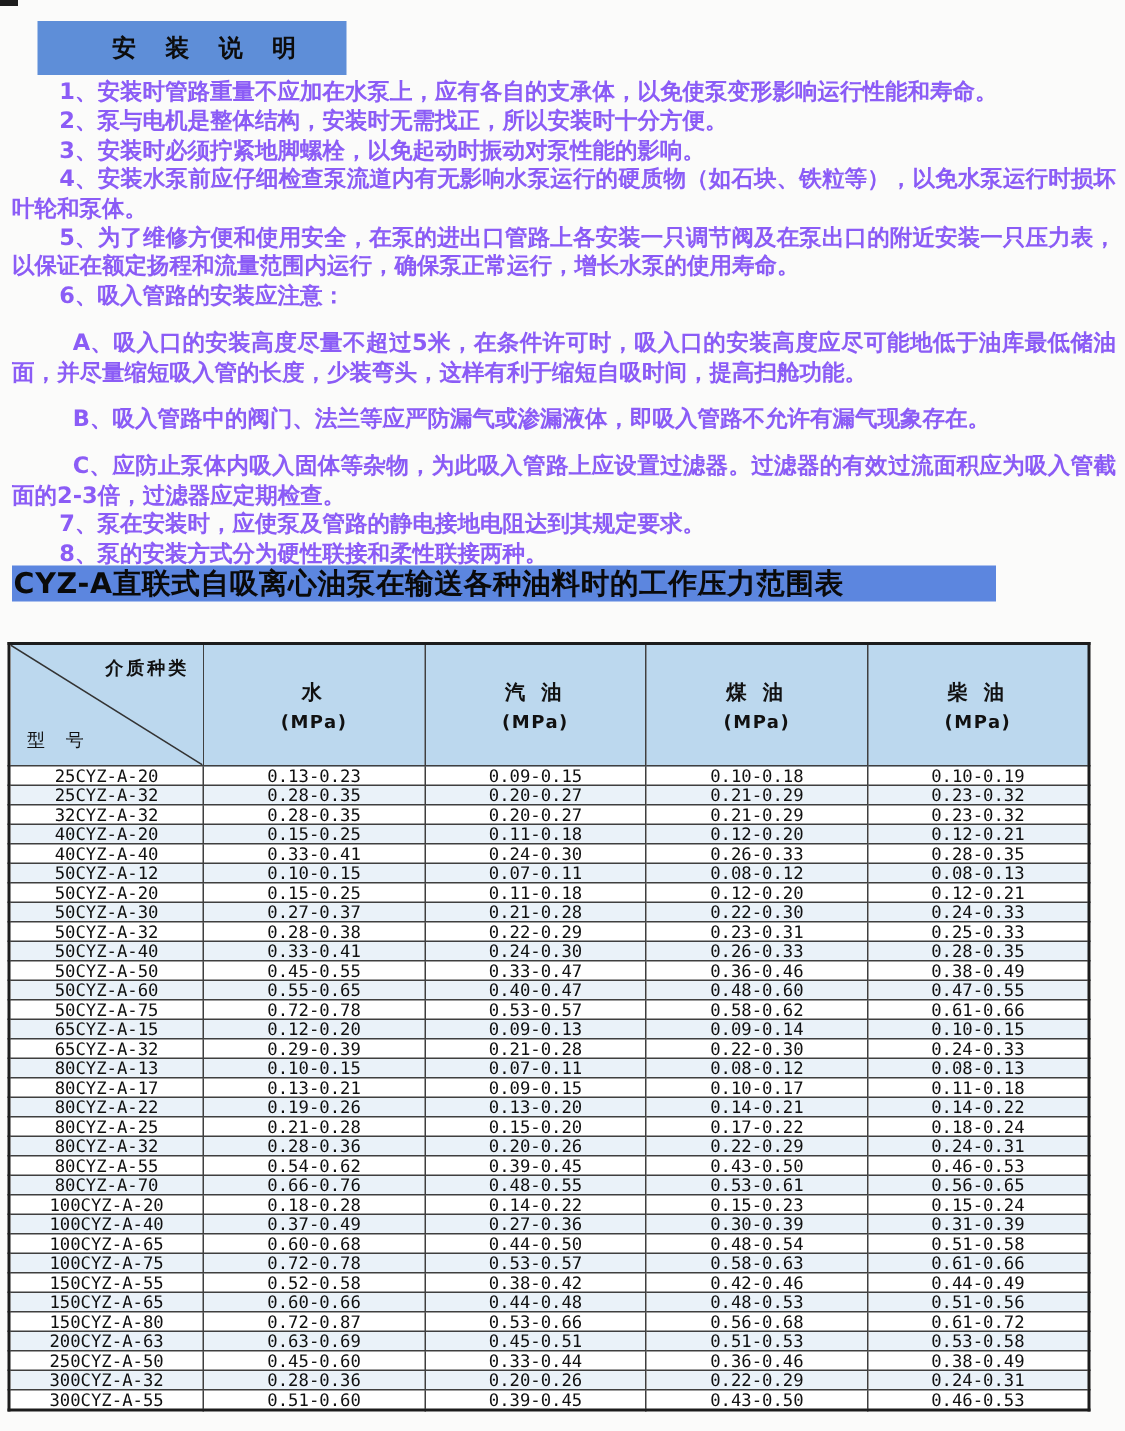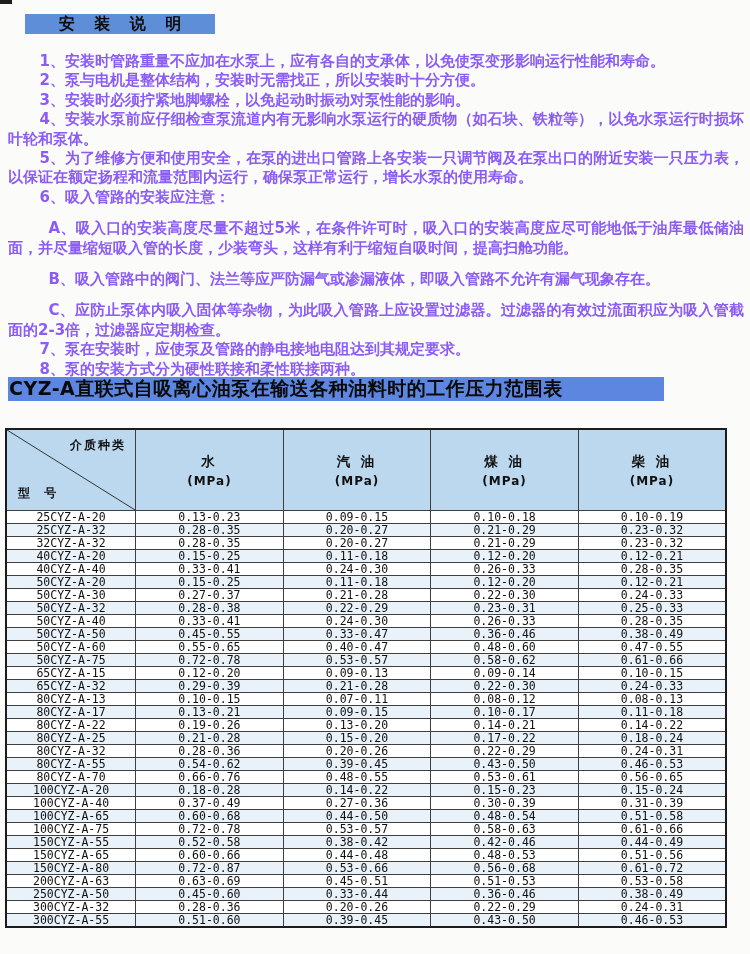--- a/index.html
+++ b/index.html
@@ -8,23 +8,23 @@
     background:#fbfbfa;
     font-family:"DejaVu Sans", sans-serif;
     position:relative; overflow:hidden;
     color:#111;
   }
   .mark-tl { position:absolute; top:0; left:0; width:12px; height:4px; background:#1d1d1d; }
 
   
   .title-bar {
     position:absolute; left:25px; top:14px;
-    width:190px; height:20px;
+    width:190px; height:36px;
     background:#5e8ed8;
-    display:flex; align-items:center; justify-content:center;
+    display:flex; align-items:center; justify-content:center;padding-left:16px;
   }
   .title-bar span {
     font-size:16px; font-weight:bold; color:#0c0c0c;
     letter-spacing:7px; text-indent:7px; white-space:nowrap;
   }
 
   
   .instructions { position:absolute; left:8px; top:52px; width:736px; }
   p.ins {
     margin:0; font-size:15px; line-height:19.4px;
@@ -63,21 +63,21 @@
   .col-unit { font-size:12px; margin-top:3px; letter-spacing:1px; font-weight:bold; }
 
   .corner-cell { position:relative; background:#bcd8ee; padding:0; }
   .corner-cell svg.diag { position:absolute; left:0; top:0; width:100%; height:100%; }
   .corner-top {
     position:absolute; top:7px; right:9px;
     font-size:12px; font-weight:bold; letter-spacing:2px;
   }
   .corner-bottom {
     position:absolute; bottom:8px; left:11px;
-    font-size:12px; font-weight:bold; letter-spacing:5px;
+    font-size:12px; font-weight:normal; letter-spacing:5px;
   }
 
   .ptable tbody td {
     height:12px; line-height:12px; padding:0;
     box-sizing:content-box;
     font-family:"DejaVu Sans Mono", monospace;
     font-size:11.5px; color:#101010;
     text-align:center; white-space:nowrap; overflow:hidden;
   }
   .ptable tbody tr:nth-child(even) td { background:#eaf2f9; }
@@ -174,20 +174,27 @@
         <td>0.12-0.21</td>
       </tr>
       <tr>
         <td>40CYZ-A-40</td>
         <td>0.33-0.41</td>
         <td>0.24-0.30</td>
         <td>0.26-0.33</td>
         <td>0.28-0.35</td>
       </tr>
       <tr>
+        <td>50CYZ-A-12</td>
+        <td>0.10-0.15</td>
+        <td>0.07-0.11</td>
+        <td>0.08-0.12</td>
+        <td>0.08-0.13</td>
+      </tr>
+      <tr>
         <td>50CYZ-A-20</td>
         <td>0.15-0.25</td>
         <td>0.11-0.18</td>
         <td>0.12-0.20</td>
         <td>0.12-0.21</td>
       </tr>
       <tr>
         <td>50CYZ-A-30</td>
         <td>0.27-0.37</td>
         <td>0.21-0.28</td>

